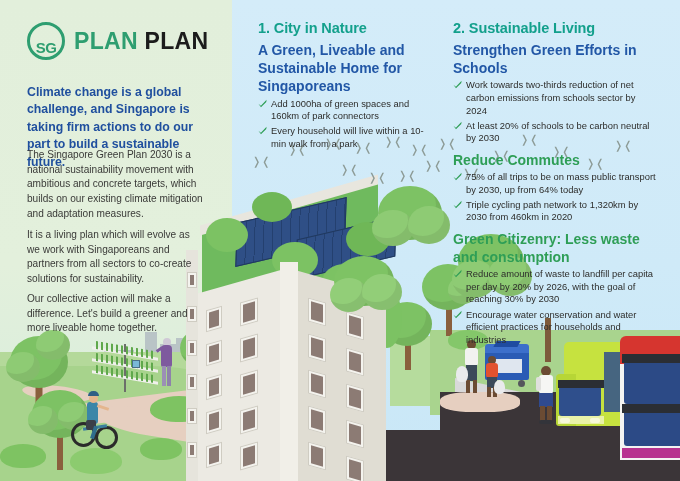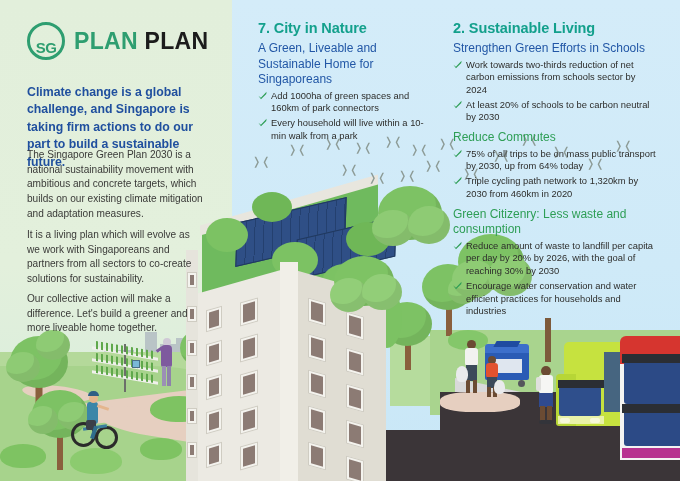--- a/index.html
+++ b/index.html
@@ -88,21 +88,21 @@
   .lead { position:absolute; left:27px; top:84px; width:190px;
      font-size:12.3px; font-weight:bold; color:#1f4f9e; line-height:1.42; }
 
   .para { position:absolute; left:27px; width:178px;
      font-size:10.1px; color:#3a3a38; line-height:1.45; }
 
   
   .col { position:absolute; }
   .col-title { font-size:14.5px; font-weight:bold; color:#13a08c; margin-bottom:5px;
      letter-spacing:-.1px; }
-  .sub { font-size:12px; font-weight:normal; line-height:1.3; margin-bottom:2px; }
+  .sub { font-size:14px; font-weight:bold; line-height:1.3; margin-bottom:2px; }
   .sub.blue { color:#2257a6; }
   .sub.green { color:#2e9e56; }
   ul.bullets { list-style:none; margin:0 0 6px 0; }
   ul.bullets li { position:relative; padding-left:13px; font-size:9.4px; color:#2d2d2b;
      line-height:1.34; margin-bottom:2.5px; }
   ul.bullets li .ck { position:absolute; left:0; top:1px; width:9px; height:9px; }
   ul.bullets li .ck svg { display:block; }
 </style>
 </head>
 <body>
@@ -437,21 +437,21 @@
     </div>
   </div>
 
   <div class="lead">Climate change is a global challenge, and Singapore is taking firm actions to do our part to build a sustainable future.</div>
 
   <div class="para" style="top:148px;">The Singapore Green Plan 2030 is a national sustainability movement with ambitious and concrete targets, which builds on our existing climate mitigation and adaptation measures.</div>
   <div class="para" style="top:228px;">It is a living plan which will evolve as we work with Singaporeans and partners from all sectors to co-create solutions for sustainability.</div>
   <div class="para" style="top:292px;">Our collective action will make a difference. Let's build a greener and more liveable home together.</div>
 
   <div class="col" style="left:258px;top:20px;width:180px;">
-    <div class="col-title">7. City in Nature</div>
+    <div class="col-title">1. City in Nature</div>
     <div class="sub blue">A Green, Liveable and Sustainable Home for Singaporeans</div>
     <ul class="bullets">
       <li>
         <span class="ck">
             <svg width="9" height="9" viewBox="0 0 10 10">
               <path d="M0.5 5.2 L3.2 7.6 L9.5 0.8 L9.2 3.4 L3.3 9.2 Z" fill="#2e9e56"></path>
             </svg>
           </span>
         <span>Add 1000ha of green spaces and 160km of park connectors</span>
       </li>

